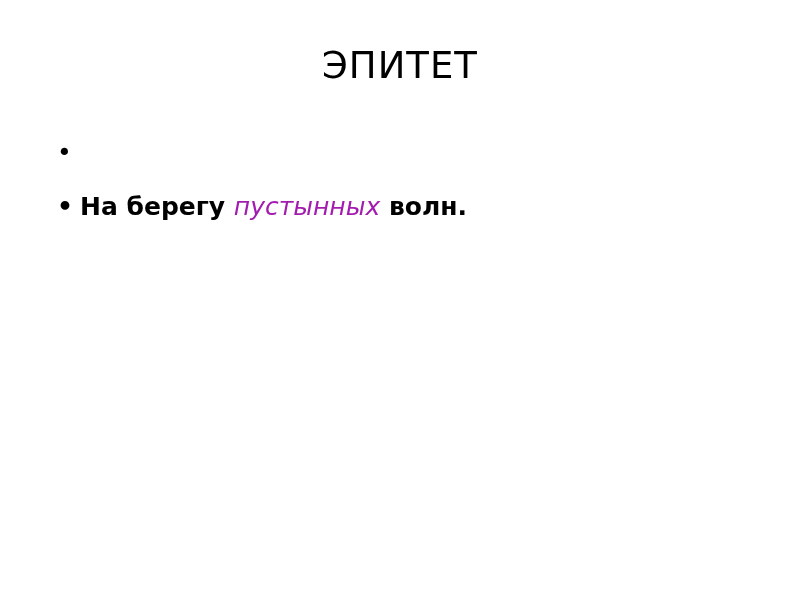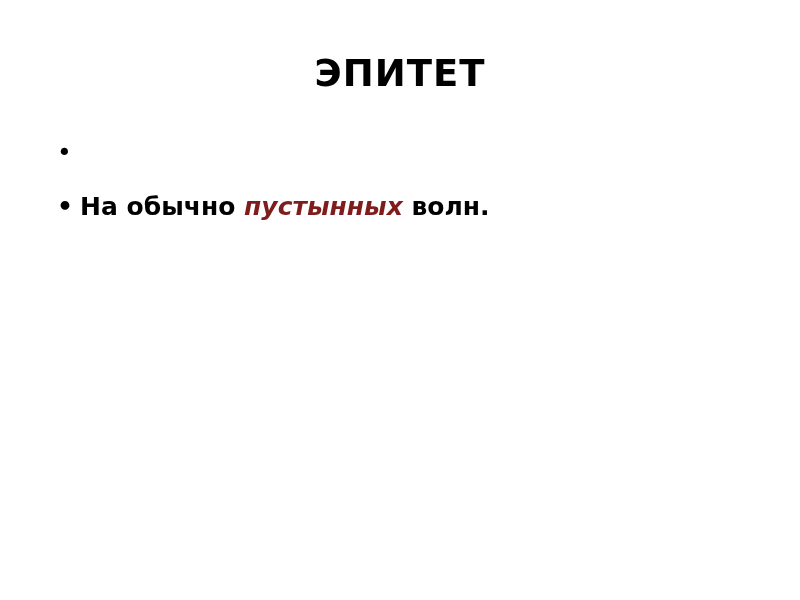--- a/index.html
+++ b/index.html
@@ -15,26 +15,26 @@
     overflow: hidden;
   }
   .slide {
     position: relative;
     width: 800px;
     height: 600px;
     box-sizing: border-box;
   }
   .slide-title {
     position: absolute;
-    top: 54px;
+    top: 46px;
     left: 0;
     width: 800px;
     text-align: center;
     font-size: 37px;
-    font-weight: bold;
+    font-weight: normal;
     letter-spacing: 1px;
     line-height: 1.1;
   }
   .body-list {
     position: absolute;
     top: 136px;
     left: 52px;
     width: 700px;
     list-style: none;
     margin: 0;
@@ -54,41 +54,41 @@
     font-size: 25px;
     line-height: 1.33;
   }
   .bullet-item.spaced {
     margin-top: 54px;
   }
   .bullet-item.bold-line {
     font-weight: bold;
   }
   .accent {
-    color: #7f1d1d;
+    color: #a21caf;
     font-style: italic;
-    font-weight: bold;
+    font-weight: normal;
   }
   .text-line {
     display: inline;
   }
 </style>
 </head>
 <body>
 
 <div class="slide">
 
   <div class="slide-title">ЭПИТЕТ</div>
 
   <ul class="body-list">
 
     <li class="bullet-item">
       <span class="dot">•</span>
     </li>
 
     <li class="bullet-item spaced bold-line">
       <span class="dot">•</span>
-      <span class="text-line">На обычно </span><span class="accent">пустынных</span><span class="text-line"> волн.</span>
+      <span class="text-line">На берегу </span><span class="accent">пустынных</span><span class="text-line"> волн.</span>
     </li>
 
   </ul>
 
 </div>
 
 </body></html>

